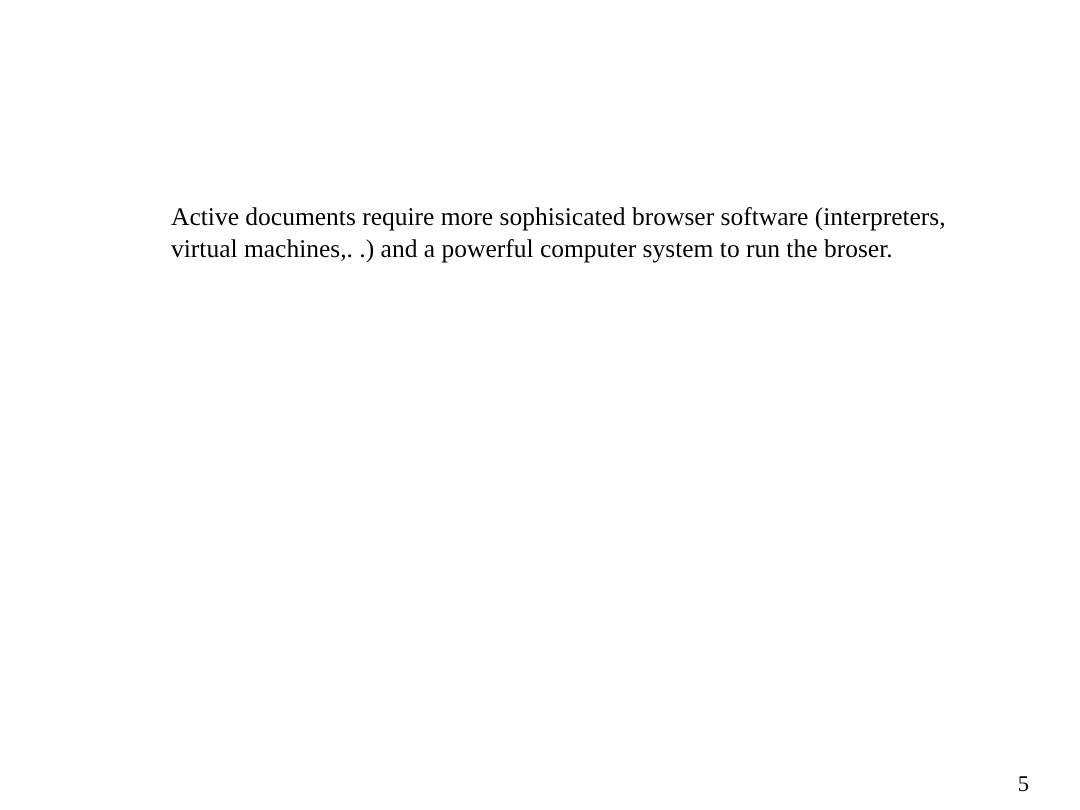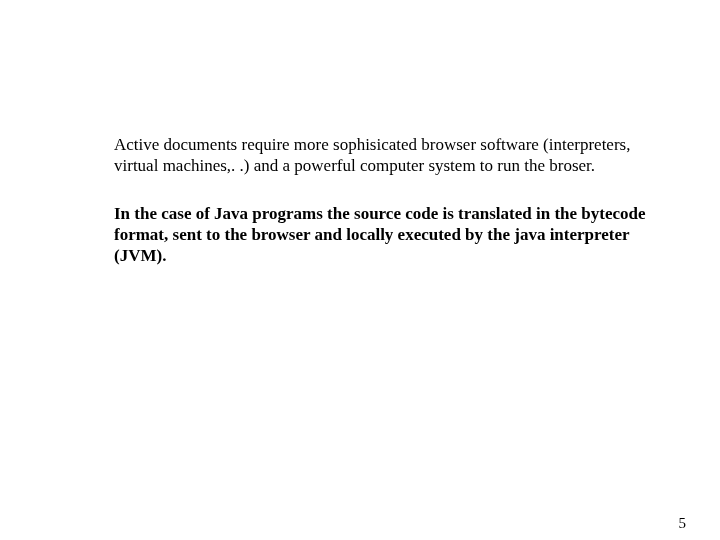--- a/index.html
+++ b/index.html
@@ -32,16 +32,15 @@
       right: 50px;
       font-size: 15px;
       color: #000000;
     }
   </style>
 </head>
 <body>
 
 <div class="content">
   <p class="paragraph">Active documents require more sophisicated browser software (interpreters, virtual machines,. .) and a powerful computer system to run the broser.</p>
-  <p class="paragraph bold">In the case of Java programs the source code is translated in the bytecode format, sent to the browser and locally executed by the java interpreter (JVM).</p>
 </div>
 
 <div class="page-number">5</div>
 
 </body></html>

